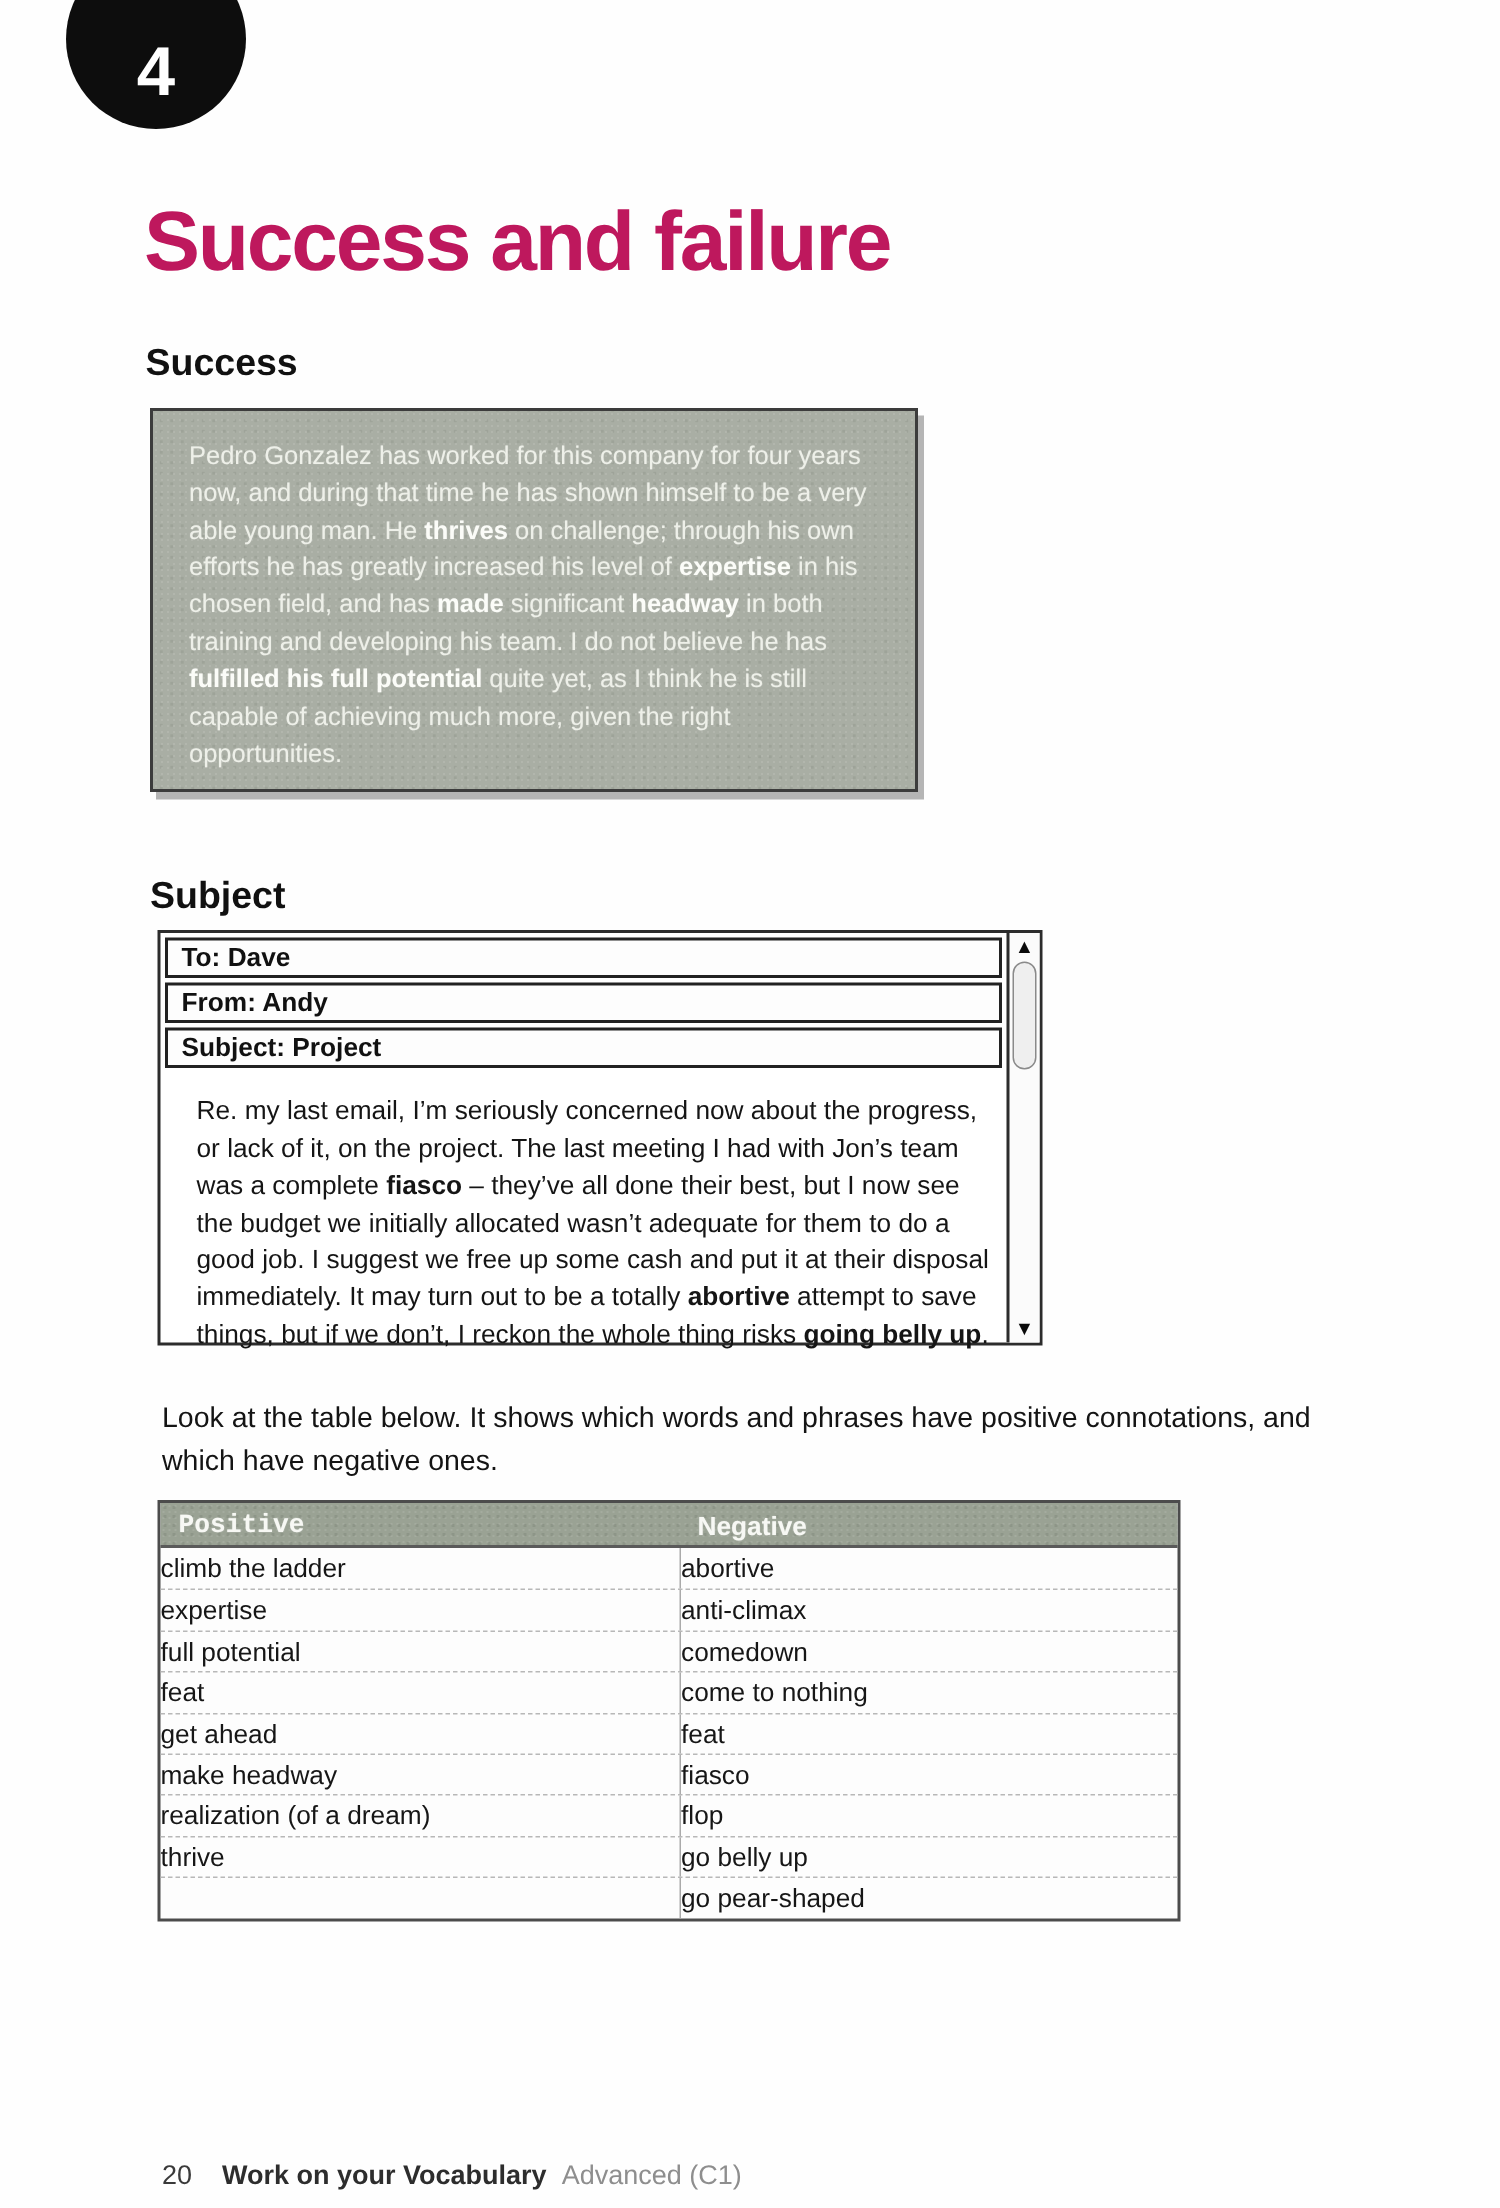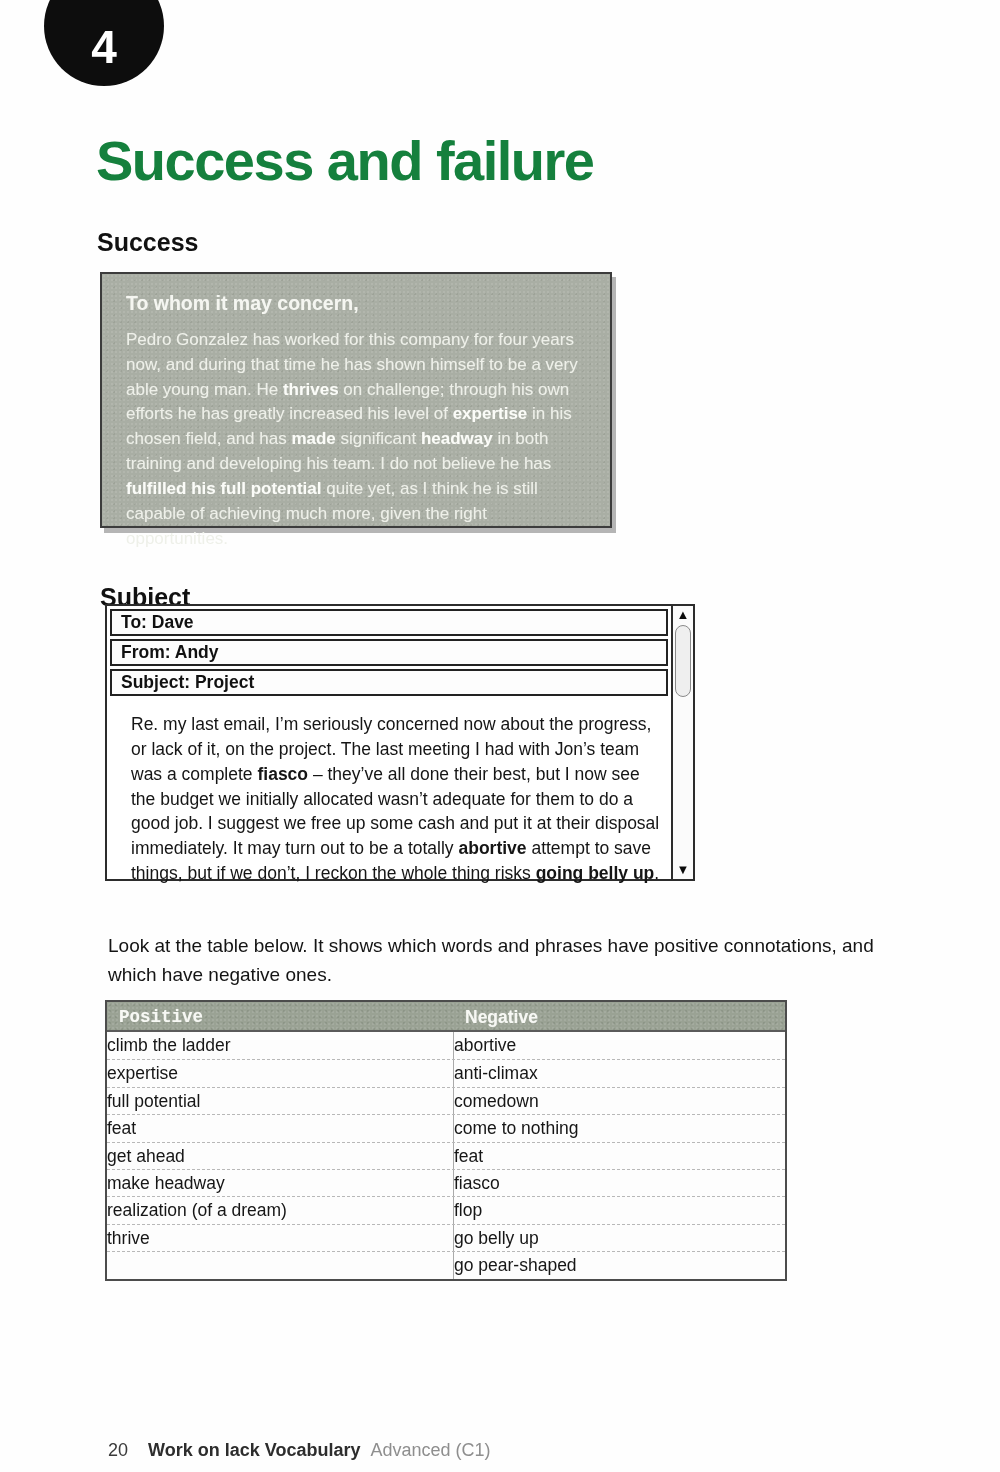--- a/index.html
+++ b/index.html
@@ -33,21 +33,21 @@
     font-size: 46px;
     font-weight: 700;
   }
 
   .page-title {
     position: absolute;
     left: 96px; top: 128px;
     font-size: 56px;
     font-weight: 700;
     letter-spacing: -1.5px;
-    color: #15803d;
+    color: #be185d;
   }
 
   .section-heading {
     position: absolute;
     font-size: 25px;
     font-weight: 700;
     color: #111;
     text-align: center;
   }
   .heading-success { left: 97px; top: 228px; }
@@ -80,21 +80,21 @@
     font-size: 17px;
     line-height: 1.46;
     width: 462px;
     text-shadow: 0 0 1px rgba(255,255,255,0.3);
   }
   .letter-body b { color: #fbfcf8; }
 
   
   .email-box {
     position: absolute;
-    left: 105px; top: 604px;
+    left: 105px; top: 620px;
     width: 590px; height: 277px;
     border: 2px solid #2c2c2c;
     background: #fff;
     display: flex;
   }
   .email-content { flex: 1; min-width: 0; }
   .email-field {
     margin: 3px 3px 0 3px;
     border: 2px solid #222;
     height: 27px;
@@ -207,21 +207,20 @@
 
   <div class="unit-badge">
     <span>4</span>
   </div>
 
   <h1 class="page-title">Success and failure</h1>
 
   <h2 class="section-heading heading-success">Success</h2>
 
   <div class="letter-box">
-    <p class="letter-salutation">To whom it may concern,</p>
     <p class="letter-body"><span>Pedro Gonzalez has worked for this company for four years now, and during that time he has shown himself to be a very able young man. He </span><b>thrives</b><span> on challenge; through his own efforts he has greatly increased his level of </span><b>expertise</b><span> in his chosen field, and has </span><b>made</b><span> significant </span><b>headway</b><span> in both training and developing his team. I do not believe he has </span><b>fulfilled his full potential</b><span> quite yet, as I think he is still capable of achieving much more, given the right opportunities.</span></p>
   </div>
 
   <h2 class="section-heading heading-failure">Subject</h2>
 
   <div class="email-box">
     <div class="email-content">
       <div class="email-field">To: Dave</div>
       <div class="email-field">From: Andy</div>
       <div class="email-field">Subject: Project</div>
@@ -276,17 +275,17 @@
         </div>
         <div class="tr">
           <div class="td col1"></div>
           <div class="td col2">go pear-shaped</div>
         </div>
       </div>
   </div>
 
   <div class="page-footer">
     <span class="footer-pagenum">20</span>
-    <span class="footer-book">Work on lack Vocabulary</span>
+    <span class="footer-book">Work on your Vocabulary</span>
     <span class="footer-level">Advanced (C1)</span>
   </div>
 
 </div>
 
 </body></html>

